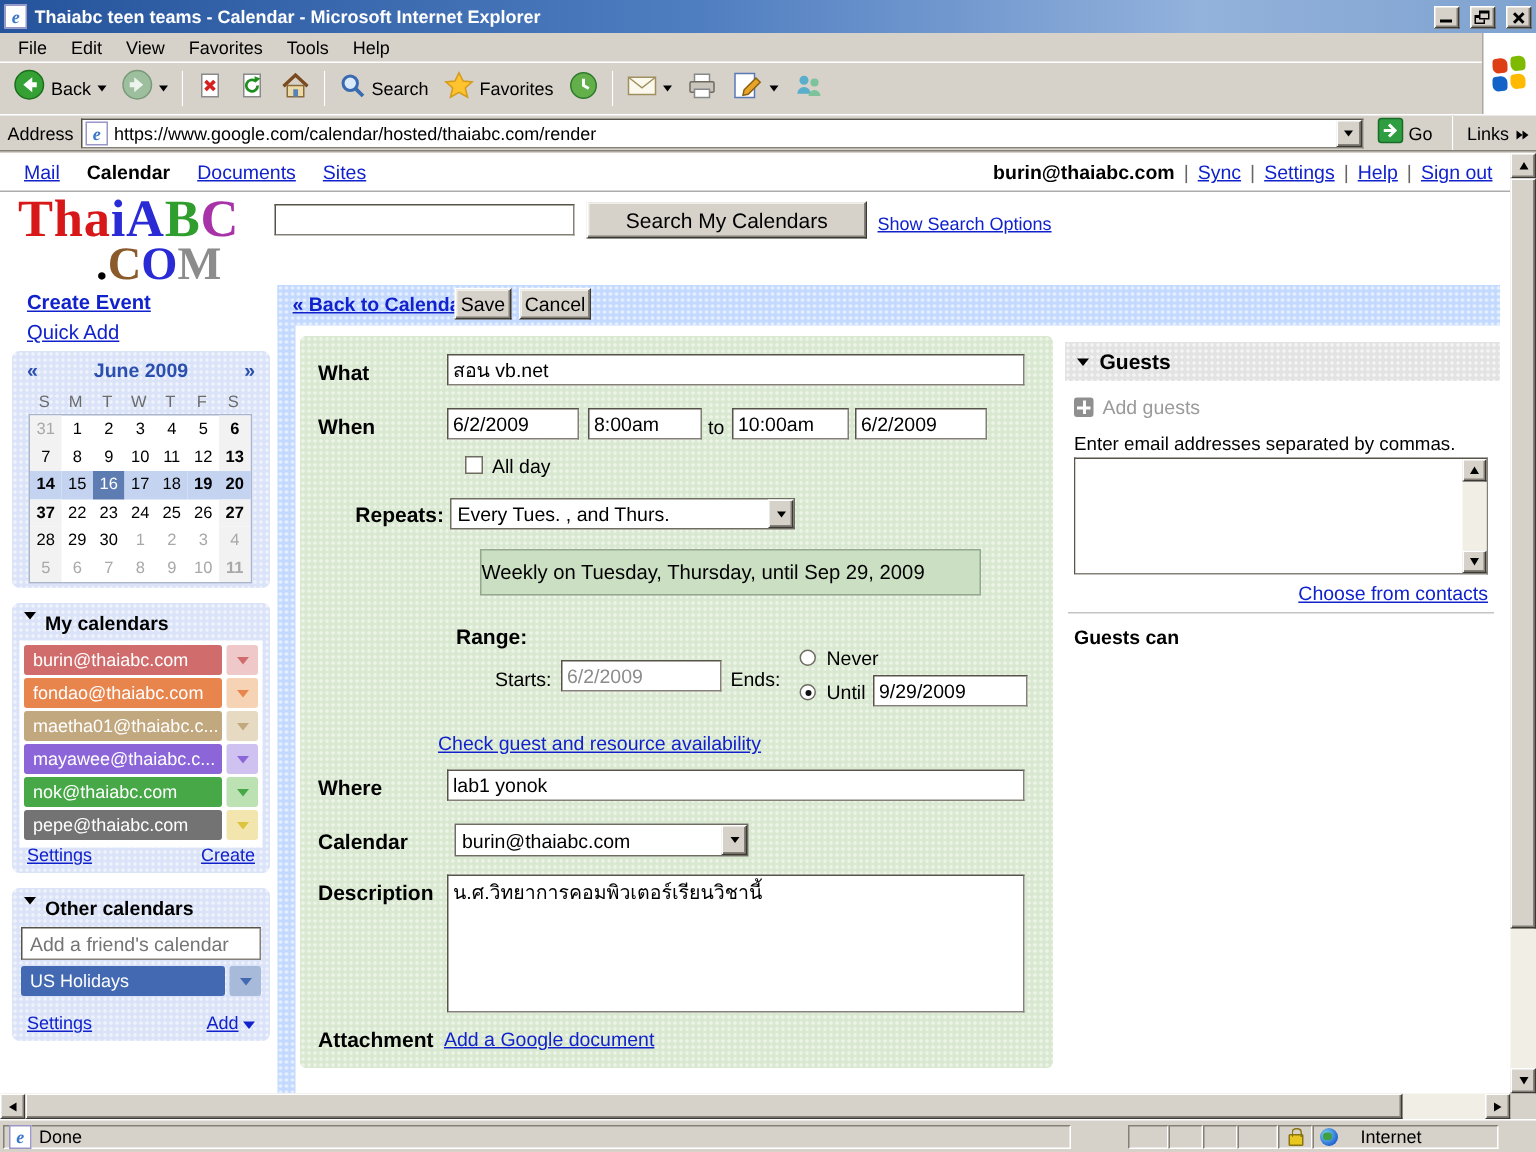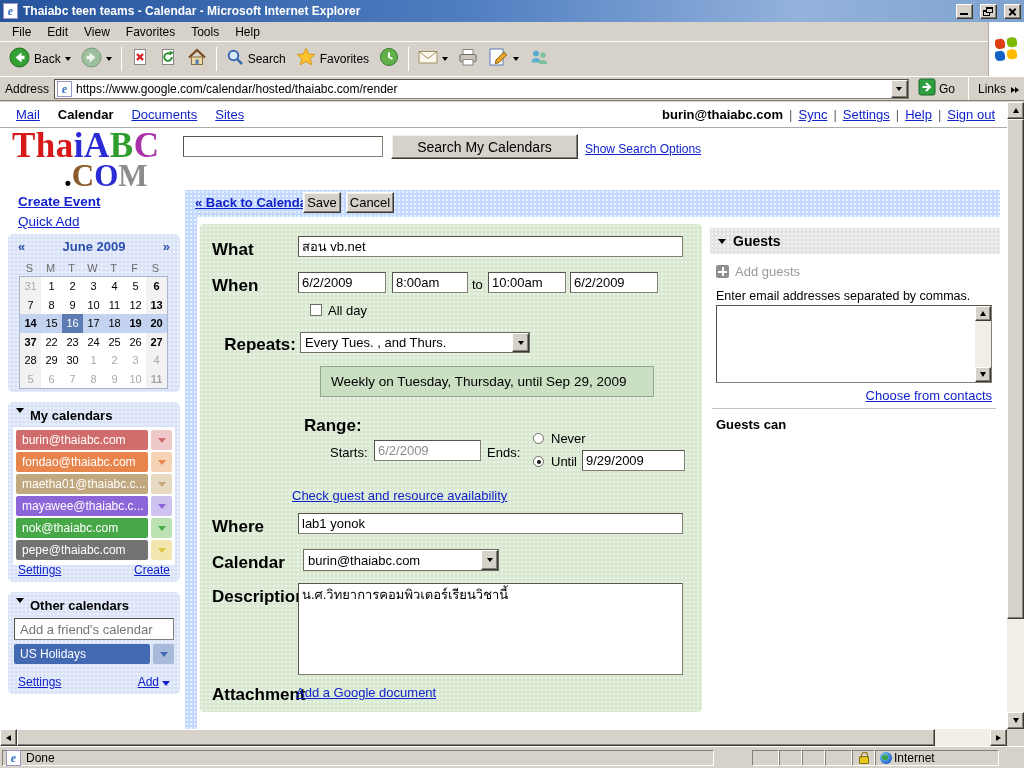--- a/index.html
+++ b/index.html
@@ -108,23 +108,23 @@
   .cal-btn .tri { width:0; height:0; border-left:4px solid transparent; border-right:4px solid transparent; border-top:5px solid #333; }
   .panel-footer { position:absolute; left:10px; right:10px; bottom:5px; display:flex; justify-content:space-between; font-size:12px; align-items:center; }
 
   #othercal { top:490px; height:102px; }
   #friend-input { position:absolute; left:6px; top:26px; width:160px; height:22px; padding-left:5px; font-size:13px; color:#999; font-family:inherit; outline:none; }
   #othercal .cal-list { top:52px; background:transparent; padding:0; left:6px; right:6px; }
   .tri-dn-blue { width:0; height:0; border-left:4px solid transparent; border-right:4px solid transparent; border-top:5px solid #1122CC; display:inline-block; margin-left:3px; }
 
   
   #eventform { left:200px; top:122px; width:502px; height:488px; border-radius:4px; }
-  .flabel { position:absolute; font-weight:bold; font-size:17px; color:#000; }
+  .flabel { position:absolute; font-weight:bold; font-size:14px; color:#000; }
   .fin { position:absolute; padding-left:3px; font-size:13px; font-family:inherit; outline:none; }
-  #repeat-summary { position:absolute; left:120px; top:142px; width:334px; height:31px; background:#CBDFC3; border:1px solid #93A88E; display:flex; align-items:center; padding-left:10px; font-size:13.5px; }
+  #repeat-summary { position:absolute; left:120px; top:142px; width:334px; height:31px; background:#CBDFC3; border:1px solid #93A88E; display:flex; align-items:center; font-size:13.5px; }
   .cb { width:12px; height:12px; background:#fff; border:1px solid #6F6C61; position:relative; display:inline-block; cursor:pointer; flex:none; }
   .cb.on::after { content:""; position:absolute; left:2px; top:2px; width:7px; height:3px; border-left:2px solid #000; border-bottom:2px solid #000; transform:rotate(-45deg); }
   .radio { width:11px; height:11px; border-radius:50%; background:#fff; border:1px solid #6F6C61; position:absolute; cursor:pointer; }
   .radio.on::after { content:""; position:absolute; left:2.5px; top:2.5px; width:4px; height:4px; background:#111; border-radius:50%; }
   .fselect { position:absolute; background:#fff; border:1px solid #6F6C61; display:flex; align-items:center; font-size:13px; cursor:pointer; }
   .fselect .val { flex:1; padding-left:4px; white-space:nowrap; overflow:hidden; }
   .fselect .sbtn { width:17px; align-self:stretch; background:#D6D2CA; border:1px solid; border-color:#fff #3C3A34 #3C3A34 #fff; box-shadow:inset -1px -1px 0 #848078; display:flex; align-items:center; justify-content:center; }
   .gray-text { color:#8C8C8C; }
 
   
@@ -596,19 +596,19 @@
         </span>
       <span>Done</span>
     </div>
     <div class="pane" style="left:752px;width:27px"></div>
     <div class="pane" style="left:779px;width:23px"></div>
     <div class="pane" style="left:802px;width:23px"></div>
     <div class="pane" style="left:825px;width:27px"></div>
     <div class="pane" style="left:852px;width:23px;justify-content:center">
         <span class="lock"></span>
       </div>
-    <div class="pane" style="left:875px;width:124px;gap:2px;padding-left:4px;font-size:12px">
+    <div class="pane" style="left:875px;width:124px;gap:15px;padding-left:4px;font-size:12px">
       <span class="globe"></span>
       <span>Internet</span>
     </div>
   </div>
 
 </div>
 
 </body></html>

